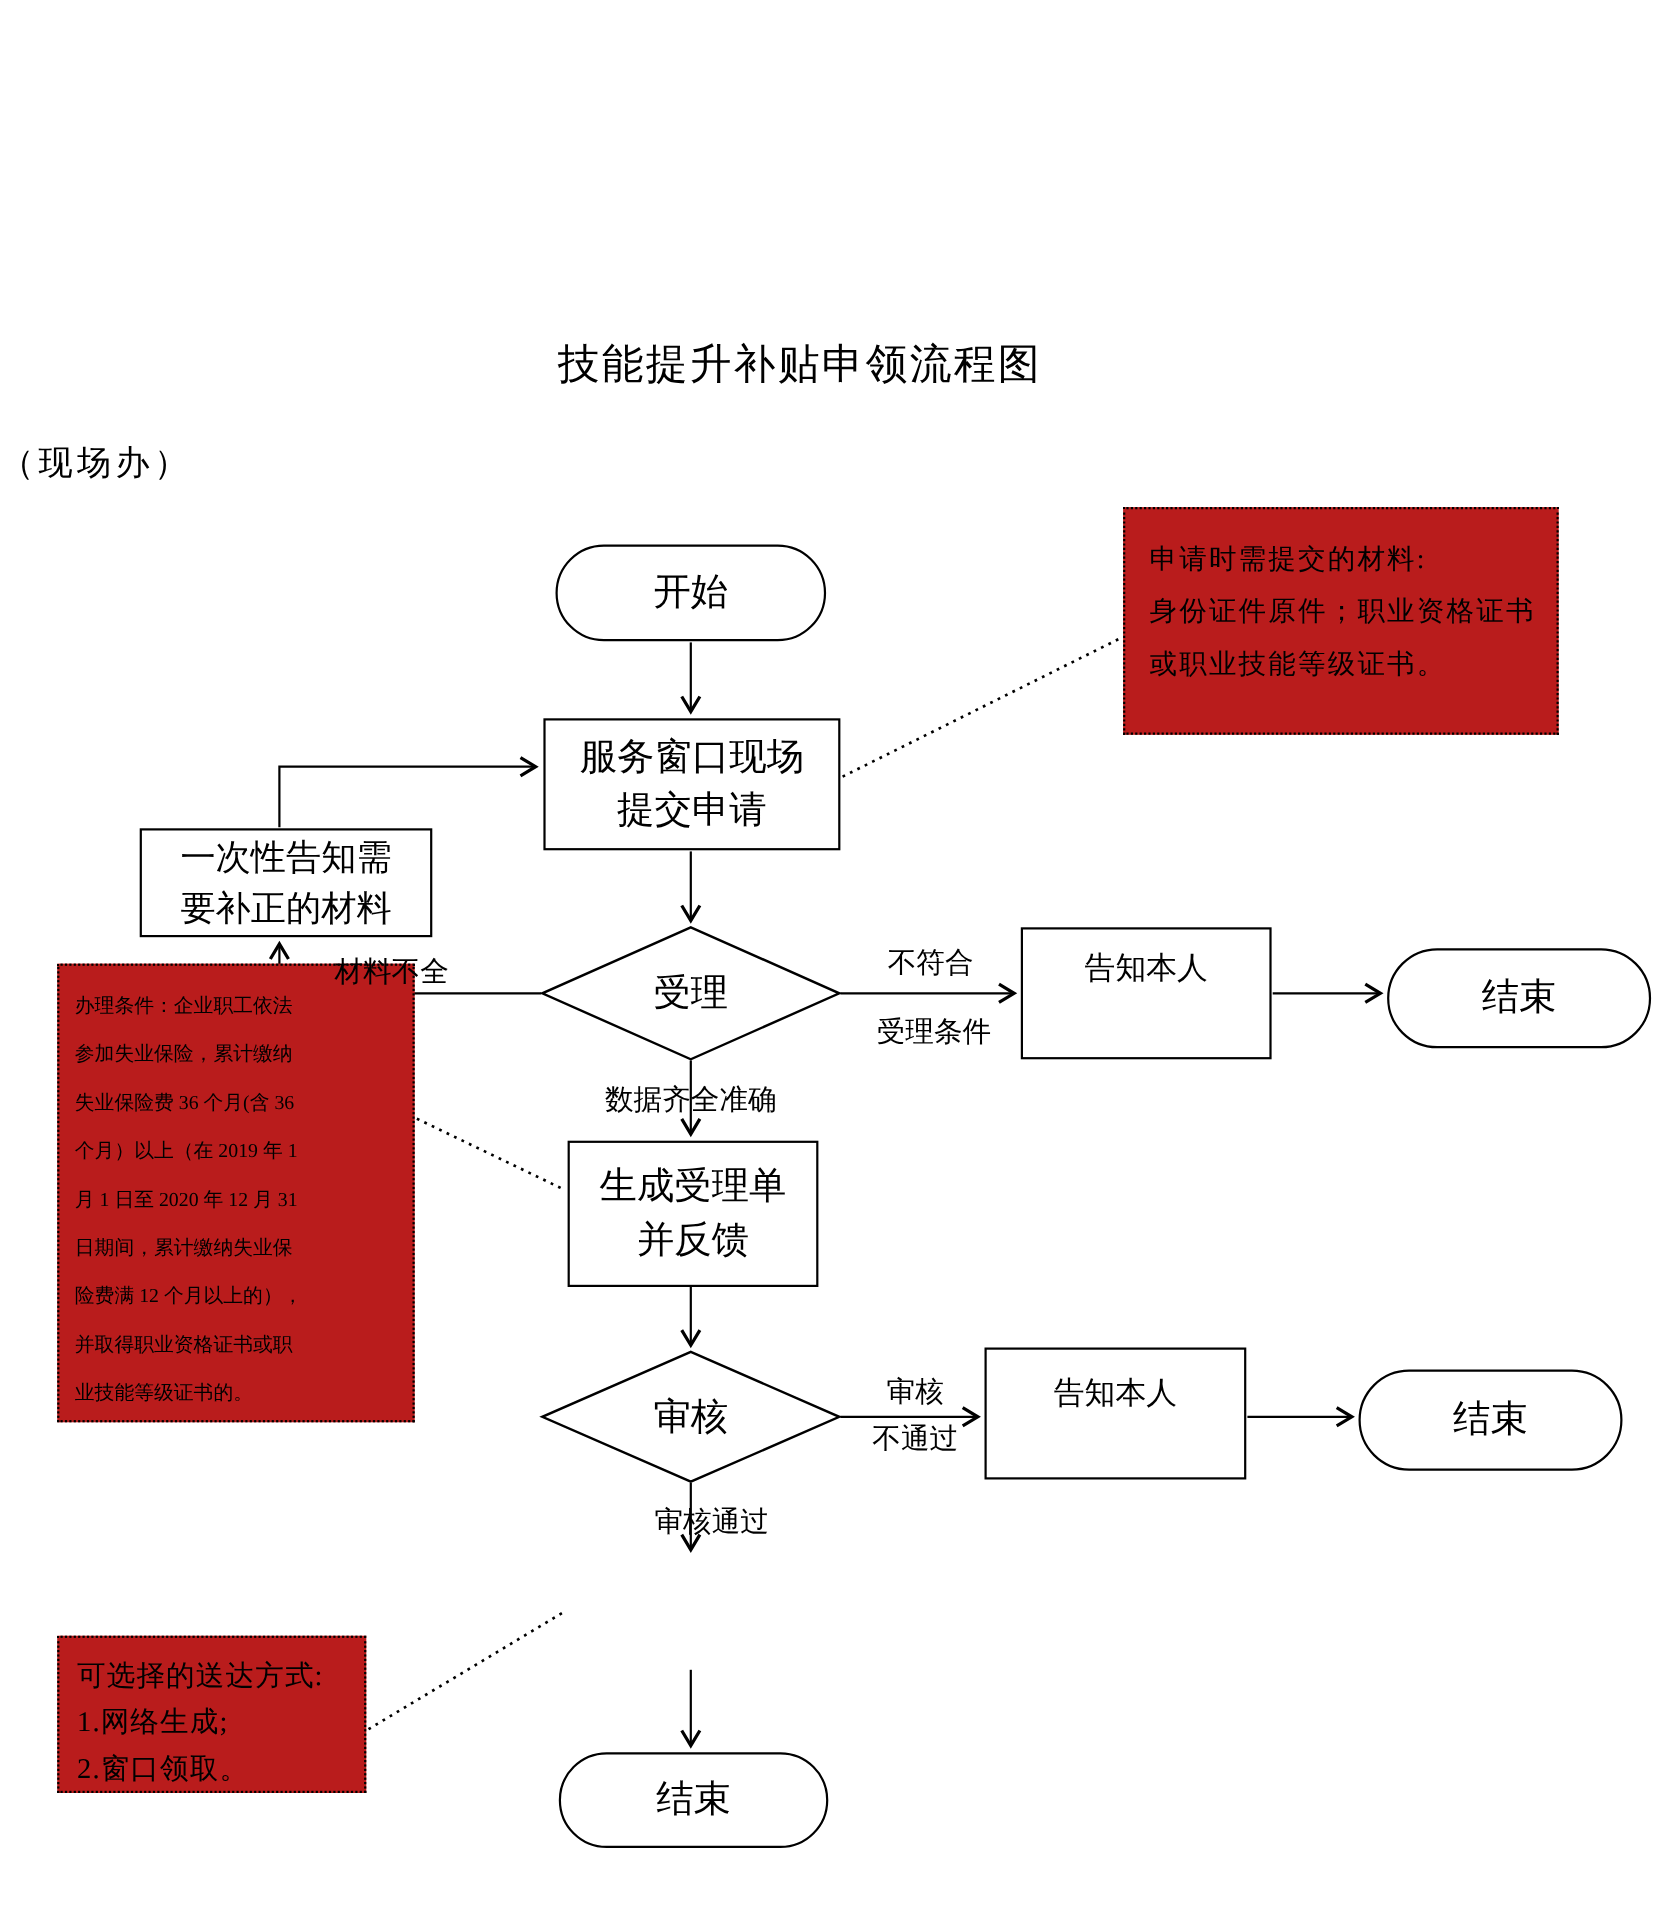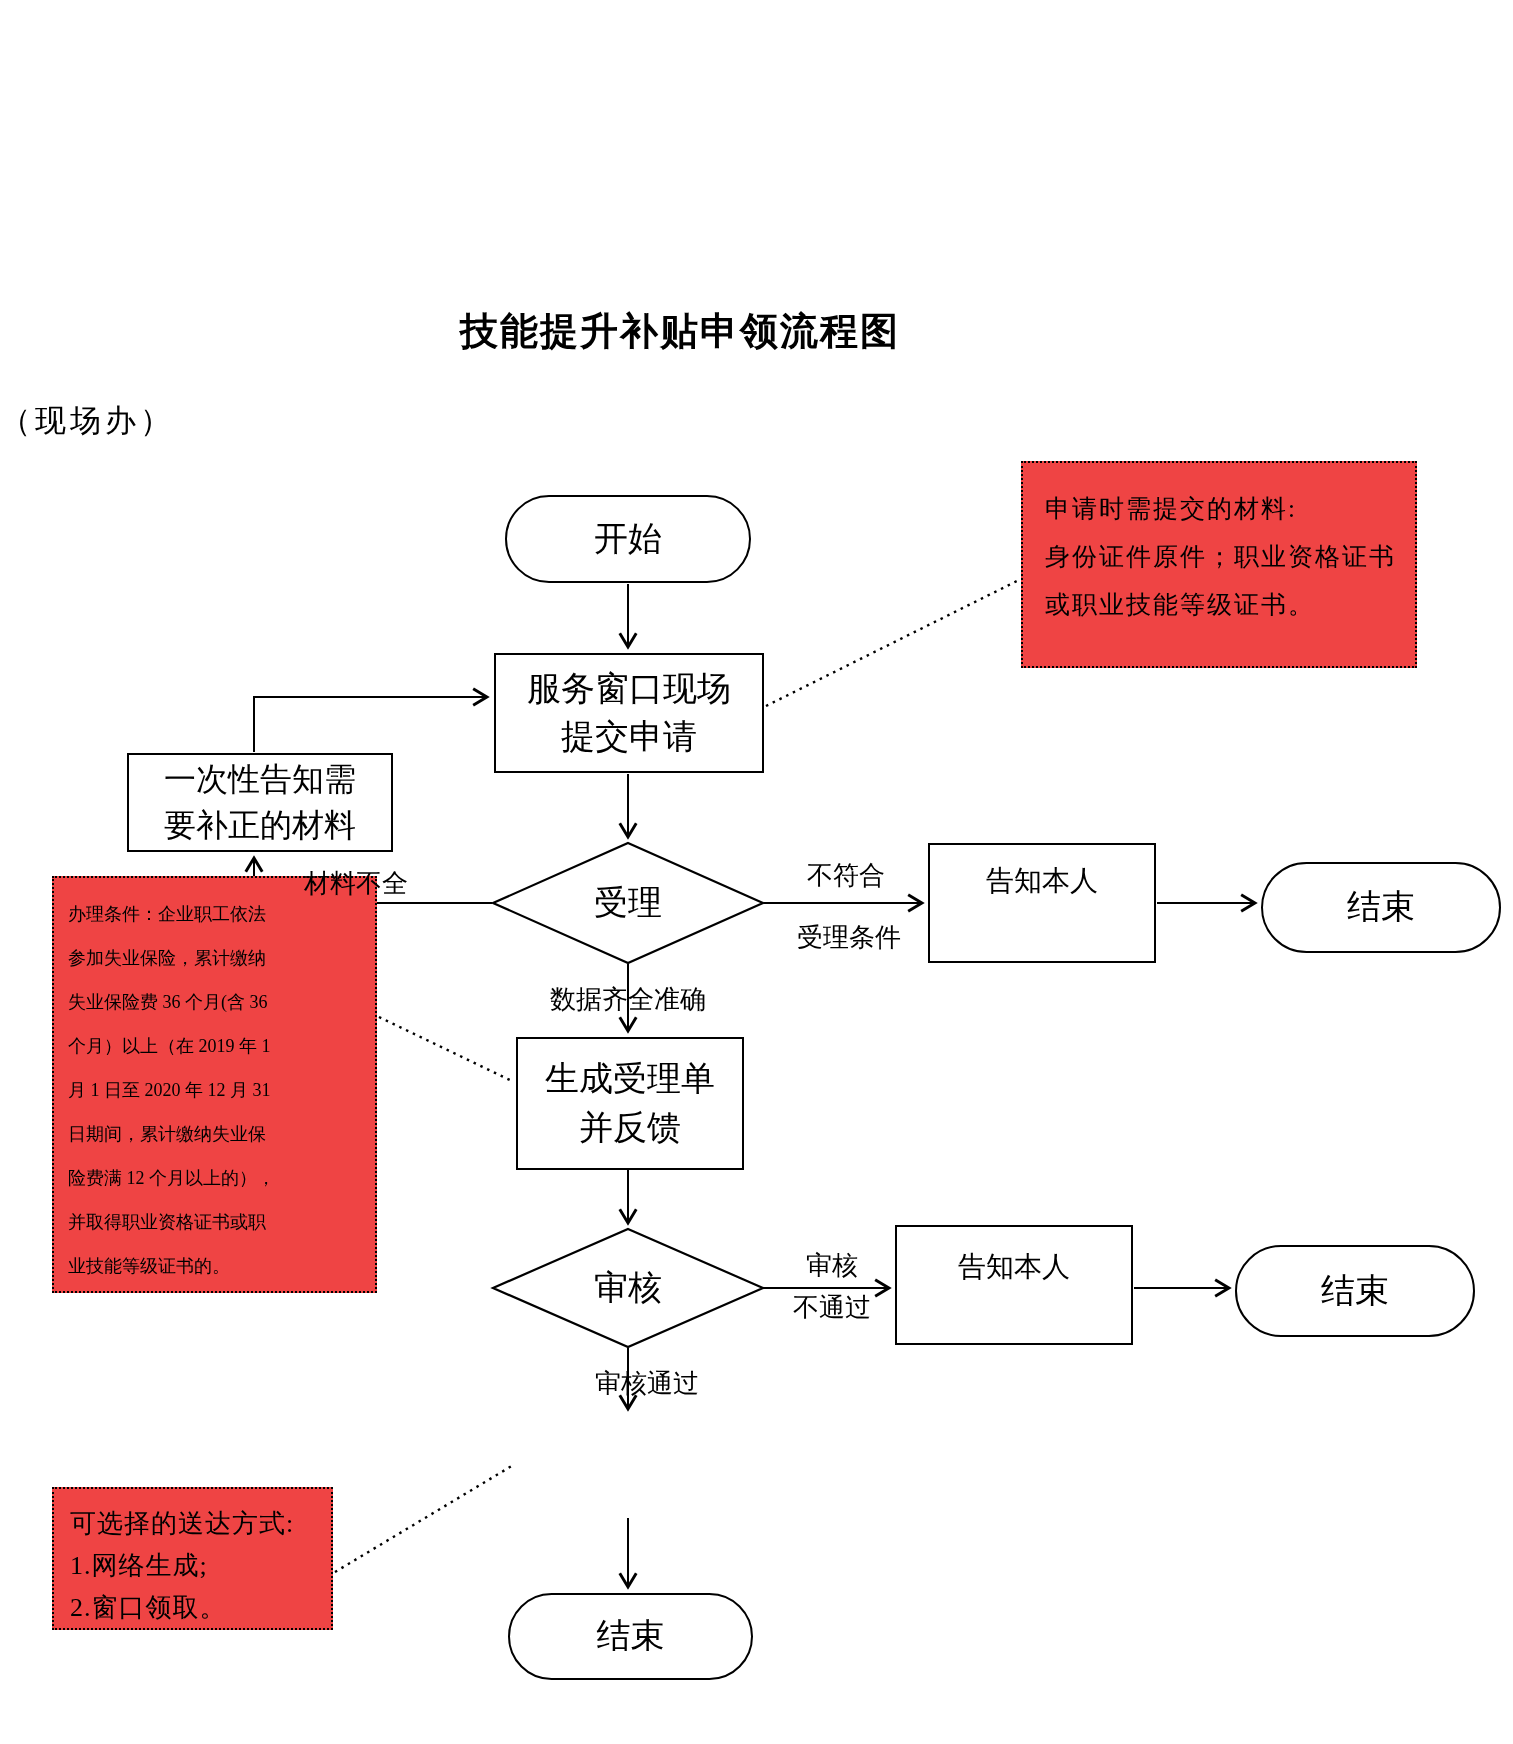--- a/index.html
+++ b/index.html
@@ -26,22 +26,23 @@
     stroke-dasharray: 2.5 5;
     stroke-width: 2.4;
   }
   svg.connectors polygon {
     fill: #ffffff;
     stroke: #000000;
     stroke-width: 2.2;
   }
   .title {
     position: absolute; left: 0; top: 306px; width: 1360px;
-    text-align: center; font-size: 38px; font-weight: bold;
+    text-align: center; font-size: 38px; font-weight: normal;
     letter-spacing: 2px;
+    padding-left: 47px;
   }
   .subtitle {
     position: absolute; left: 0; top: 400px; width: 1320px;
     text-align: left; font-size: 31px; letter-spacing: 4px;
   }
   .node {
     position: absolute;
     display: flex; align-items: center; justify-content: center;
     text-align: center;
     background: #ffffff;
@@ -53,21 +54,21 @@
   .terminator { border-radius: 46px; border-width: 2px; }
   .diamond-text {
     position: absolute;
     display: flex; align-items: center; justify-content: center;
     text-align: left; background: transparent;
   }
   .top-align { align-items: flex-start; }
   .note {
     position: absolute;
     border: 2px dotted #000000;
-    background: #ef4444;
+    background: #b91c1c;
     box-sizing: border-box;
     white-space: pre-line;
   }
   .edge-label {
     position: absolute;
     font-size: 26px;
     text-align: center;
   }
 
   

